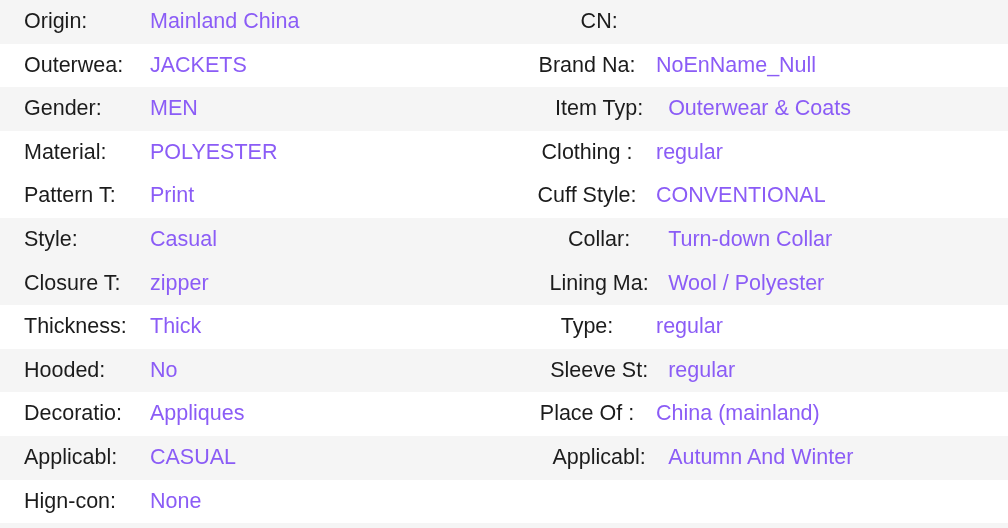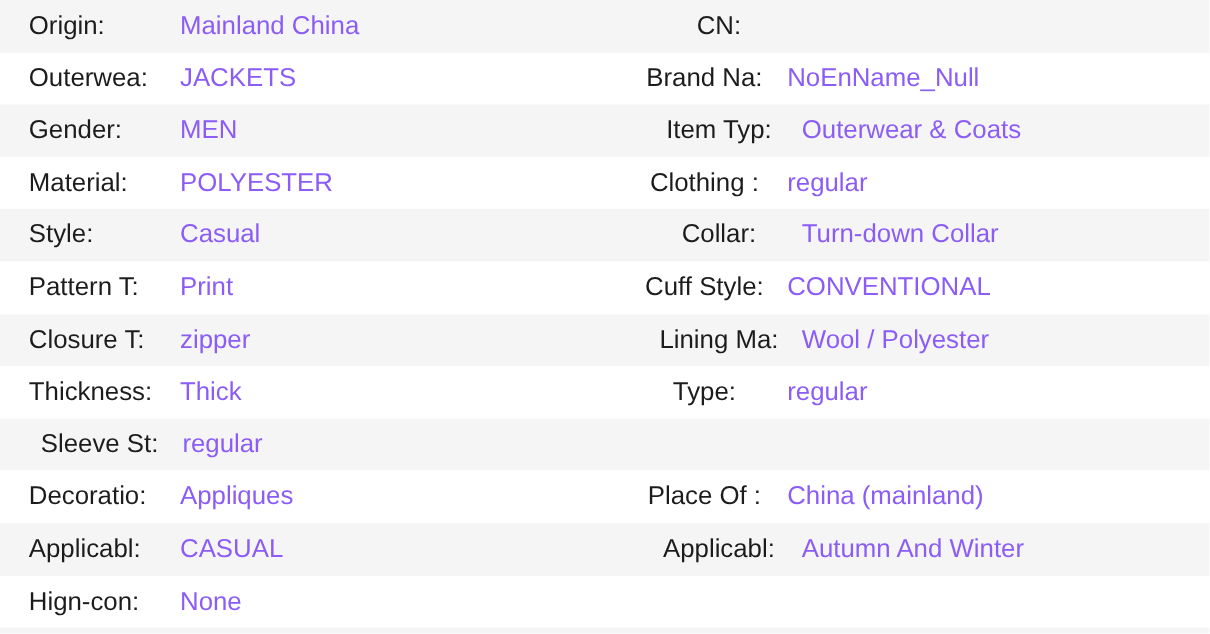--- a/index.html
+++ b/index.html
@@ -119,40 +119,40 @@
     <div class="attr-row">
       <div class="attr-cell left">
         <span class="attr-label">Material:</span>
         <span class="attr-value">POLYESTER</span>
       </div>
       <div class="attr-cell right">
         <span class="attr-label">Clothing :</span>
         <span class="attr-value">regular</span>
       </div>
     </div>
+    <div class="attr-row">
+      <div class="attr-cell left">
+        <span class="attr-label">Pattern T:</span>
+        <span class="attr-value">Print</span>
+      </div>
+      <div class="attr-cell right">
+        <span class="attr-label">Cuff Style:</span>
+        <span class="attr-value">CONVENTIONAL</span>
+      </div>
+    </div>
     <div class="attr-row striped">
       <div class="attr-cell left">
         <span class="attr-label">Style:</span>
         <span class="attr-value">Casual</span>
       </div>
       <div class="attr-cell right">
         <span class="attr-label">Collar:</span>
         <span class="attr-value">Turn-down Collar</span>
       </div>
     </div>
-    <div class="attr-row">
-      <div class="attr-cell left">
-        <span class="attr-label">Pattern T:</span>
-        <span class="attr-value">Print</span>
-      </div>
-      <div class="attr-cell right">
-        <span class="attr-label">Cuff Style:</span>
-        <span class="attr-value">CONVENTIONAL</span>
-      </div>
-    </div>
     <div class="attr-row striped">
       <div class="attr-cell left">
         <span class="attr-label">Closure T:</span>
         <span class="attr-value">zipper</span>
       </div>
       <div class="attr-cell right">
         <span class="attr-label">Lining Ma:</span>
         <span class="attr-value">Wool / Polyester</span>
       </div>
     </div>
@@ -160,20 +160,24 @@
       <div class="attr-cell left">
         <span class="attr-label">Thickness:</span>
         <span class="attr-value">Thick</span>
       </div>
       <div class="attr-cell right">
         <span class="attr-label">Type:</span>
         <span class="attr-value">regular</span>
       </div>
     </div>
     <div class="attr-row striped">
+      <div class="attr-cell left">
+        <span class="attr-label">Hooded:</span>
+        <span class="attr-value">No</span>
+      </div>
       <div class="attr-cell right">
         <span class="attr-label">Sleeve St:</span>
         <span class="attr-value">regular</span>
       </div>
     </div>
     <div class="attr-row">
       <div class="attr-cell left">
         <span class="attr-label">Decoratio:</span>
         <span class="attr-value">Appliques</span>
       </div>

